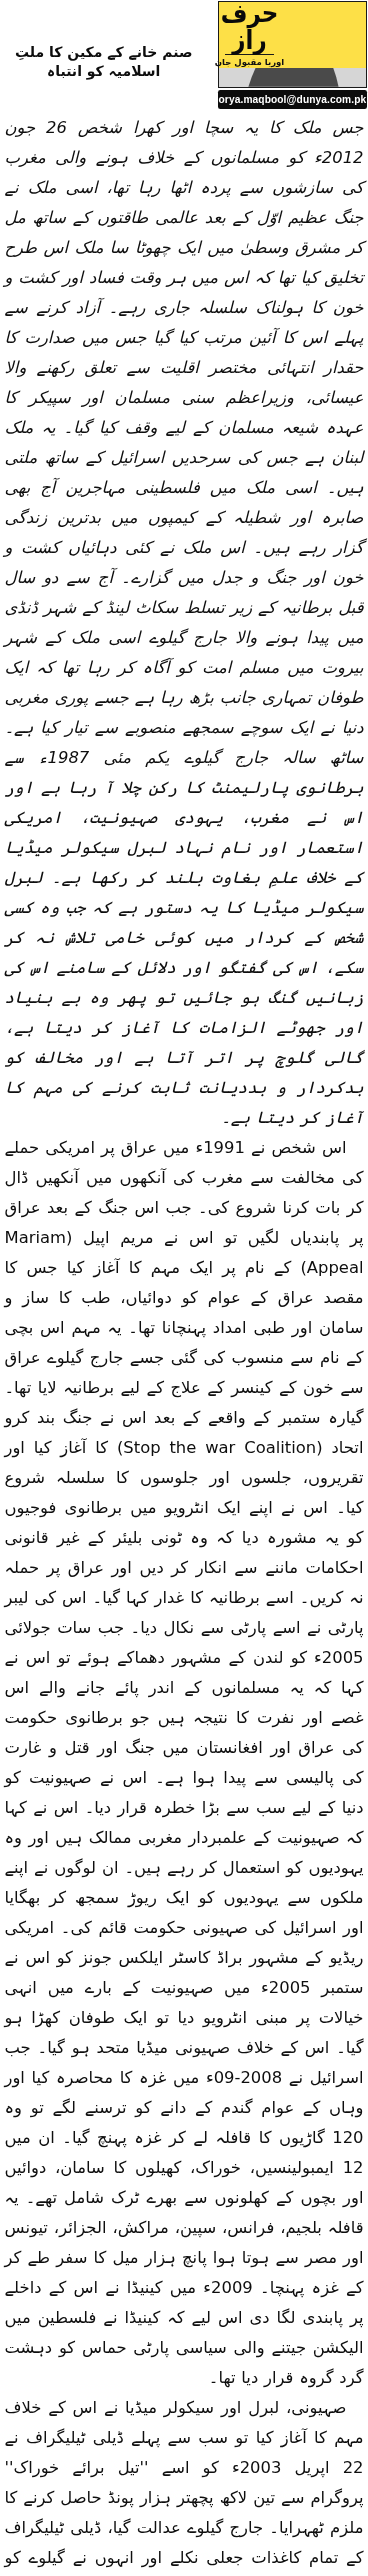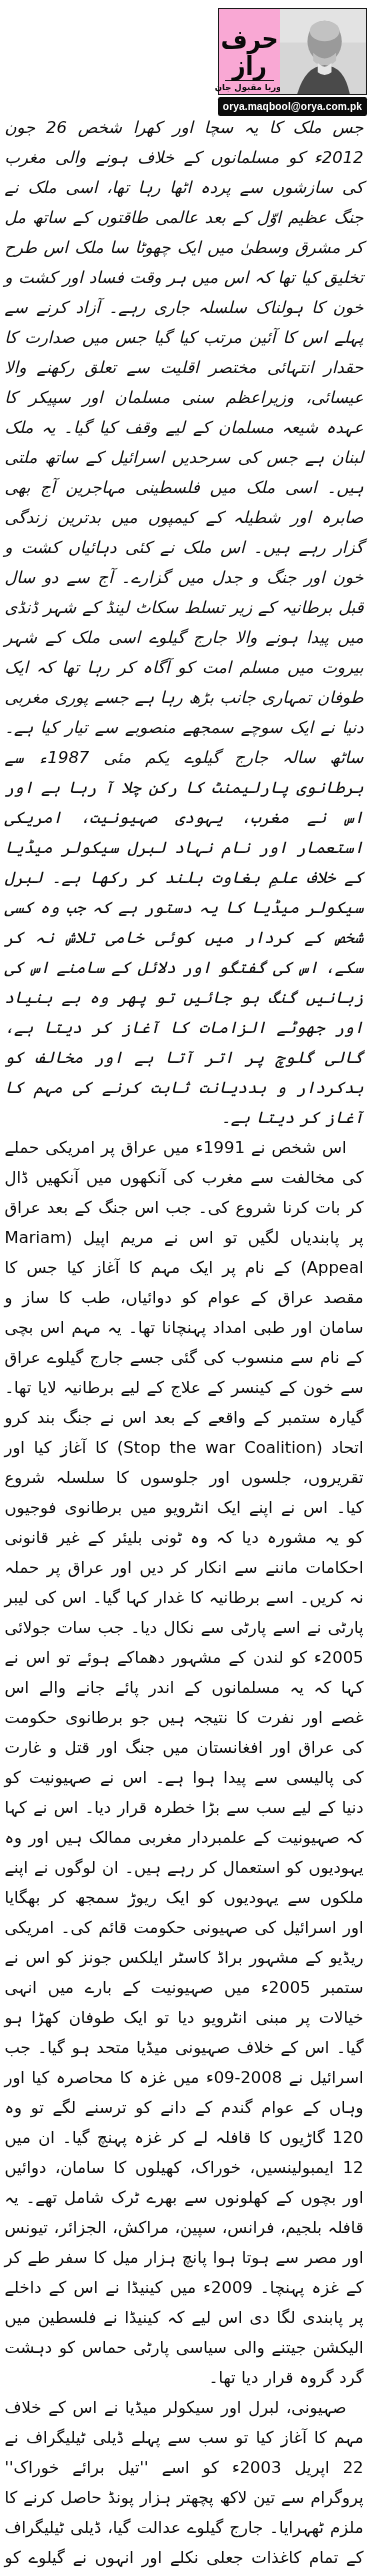--- a/index.html
+++ b/index.html
@@ -18,23 +18,23 @@
   .headline{
     position:absolute;
     left:10.2px;top:43px;width:187px;
     direction:rtl;text-align:center;
     font-size:14px;font-weight:bold;line-height:1.35;
     color:#0d0d0d;
   }
   .mastwrap{position:absolute;top:1.1px;right:1.1px;width:149px;}
   .mastbox{
     border:1.1px solid #1a1a1a;
-    background:#f9a8d4;
+    background:#fde047;
     height:85px;
-    display:flex;margin-top:7px;
+    display:flex;flex-direction:column;
   }
   .mastleft{
     width:59px;display:flex;flex-direction:column;
     justify-content:flex-end;align-items:center;
     padding:2.3px 1.1px 1.7px 1.1px;
   }
   .logo{
     direction:rtl;
     font-size:23px;font-weight:bold;line-height:1.0;
     letter-spacing:-0.6px;
@@ -77,20 +77,21 @@
   .para{margin:0;text-indent:17px;}
   .para.first{text-indent:0;font-style:italic;}
 </style>
 </head>
 <body>
 
 <div class="page">
 
   <div class="header">
 
+    <div class="headline">صنم خانے کے مکین کا ملتِ اسلامیہ کو انتباہ</div>
 
     <div class="mastwrap">
       <div class="mastbox">
         <div class="mastleft">
           <div class="logo">حرف راز</div>
           <div class="logo-rule"></div>
           <div class="author">اوریا مقبول جان</div>
         </div>
         <div class="photo">
           <svg viewBox="0 0 150 150" preserveAspectRatio="xMidYMax slice">
@@ -98,21 +99,21 @@
             <rect x="0" y="0" width="150" height="60" fill="#e3e3e3"></rect>
             <ellipse cx="78" cy="58" rx="30" ry="36" fill="#9a9a9a"></ellipse>
             <ellipse cx="78" cy="40" rx="26" ry="18" fill="#c2c2c2"></ellipse>
             <path d="M58 78 Q78 98 98 78 L98 92 Q78 112 58 92 Z" fill="#bfbfbf"></path>
             <path d="M30 150 Q45 100 78 100 Q112 100 122 150 Z" fill="#4a4a4a"></path>
             <path d="M66 96 Q78 108 90 96 L90 112 Q78 122 66 112 Z" fill="#e6e6e6"></path>
           </svg>
         </div>
       </div>
       <div class="emailbar">
-        <span>orya.maqbool@orya.com.pk</span>
+        <span>orya.maqbool@dunya.com.pk</span>
       </div>
     </div>
 
   </div>
 
   <div class="article">
       <p class="para first">جس ملک کا یہ سچا اور کھرا شخص 26 جون 2012ء کو مسلمانوں کے خلاف ہونے والی مغرب کی سازشوں سے پردہ اٹھا رہا تھا، اسی ملک نے جنگ عظیم اوّل کے بعد عالمی طاقتوں کے ساتھ مل کر مشرق وسطیٰ میں ایک چھوٹا سا ملک اس طرح تخلیق کیا تھا کہ اس میں ہر وقت فساد اور کشت و خون کا ہولناک سلسلہ جاری رہے۔ آزاد کرنے سے پہلے اس کا آئین مرتب کیا گیا جس میں صدارت کا حقدار انتہائی مختصر اقلیت سے تعلق رکھنے والا عیسائی، وزیراعظم سنی مسلمان اور سپیکر کا عہدہ شیعہ مسلمان کے لیے وقف کیا گیا۔ یہ ملک لبنان ہے جس کی سرحدیں اسرائیل کے ساتھ ملتی ہیں۔ اسی ملک میں فلسطینی مہاجرین آج بھی صابرہ اور شطیلہ کے کیمپوں میں بدترین زندگی گزار رہے ہیں۔ اس ملک نے کئی دہائیاں کشت و خون اور جنگ و جدل میں گزارے۔ آج سے دو سال قبل برطانیہ کے زیر تسلط سکاٹ لینڈ کے شہر ڈنڈی میں پیدا ہونے والا جارج گیلوے اسی ملک کے شہر بیروت میں مسلم امت کو آگاہ کر رہا تھا کہ ایک طوفان تمہاری جانب بڑھ رہا ہے جسے پوری مغربی دنیا نے ایک سوچے سمجھے منصوبے سے تیار کیا ہے۔ ساٹھ سالہ جارج گیلوے یکم مئی 1987ء سے برطانوی پارلیمنٹ کا رکن چلا آ رہا ہے اور اس نے مغرب، یہودی صہیونیت، امریکی استعمار اور نام نہاد لبرل سیکولر میڈیا کے خلاف علمِ بغاوت بلند کر رکھا ہے۔ لبرل سیکولر میڈیا کا یہ دستور ہے کہ جب وہ کسی شخص کے کردار میں کوئی خامی تلاش نہ کر سکے، اس کی گفتگو اور دلائل کے سامنے اس کی زبانیں گنگ ہو جائیں تو پھر وہ بے بنیاد اور جھوٹے الزامات کا آغاز کر دیتا ہے، گالی گلوچ پر اتر آتا ہے اور مخالف کو بدکردار و بددیانت ثابت کرنے کی مہم کا آغاز کر دیتا ہے۔</p>
       <p class="para">اس شخص نے 1991ء میں عراق پر امریکی حملے کی مخالفت سے مغرب کی آنکھوں میں آنکھیں ڈال کر بات کرنا شروع کی۔ جب اس جنگ کے بعد عراق پر پابندیاں لگیں تو اس نے مریم اپیل (Mariam Appeal) کے نام پر ایک مہم کا آغاز کیا جس کا مقصد عراق کے عوام کو دوائیاں، طب کا ساز و سامان اور طبی امداد پہنچانا تھا۔ یہ مہم اس بچی کے نام سے منسوب کی گئی جسے جارج گیلوے عراق سے خون کے کینسر کے علاج کے لیے برطانیہ لایا تھا۔ گیارہ ستمبر کے واقعے کے بعد اس نے جنگ بند کرو اتحاد (Stop the war Coalition) کا آغاز کیا اور تقریروں، جلسوں اور جلوسوں کا سلسلہ شروع کیا۔ اس نے اپنے ایک انٹرویو میں برطانوی فوجیوں کو یہ مشورہ دیا کہ وہ ٹونی بلیئر کے غیر قانونی احکامات ماننے سے انکار کر دیں اور عراق پر حملہ نہ کریں۔ اسے برطانیہ کا غدار کہا گیا۔ اس کی لیبر پارٹی نے اسے پارٹی سے نکال دیا۔ جب سات جولائی 2005ء کو لندن کے مشہور دھماکے ہوئے تو اس نے کہا کہ یہ مسلمانوں کے اندر پائے جانے والے اس غصے اور نفرت کا نتیجہ ہیں جو برطانوی حکومت کی عراق اور افغانستان میں جنگ اور قتل و غارت کی پالیسی سے پیدا ہوا ہے۔ اس نے صہیونیت کو دنیا کے لیے سب سے بڑا خطرہ قرار دیا۔ اس نے کہا کہ صہیونیت کے علمبردار مغربی ممالک ہیں اور وہ یہودیوں کو استعمال کر رہے ہیں۔ ان لوگوں نے اپنے ملکوں سے یہودیوں کو ایک ریوڑ سمجھ کر بھگایا اور اسرائیل کی صہیونی حکومت قائم کی۔ امریکی ریڈیو کے مشہور براڈ کاسٹر ایلکس جونز کو اس نے ستمبر 2005ء میں صہیونیت کے بارے میں انہی خیالات پر مبنی انٹرویو دیا تو ایک طوفان کھڑا ہو گیا۔ اس کے خلاف صہیونی میڈیا متحد ہو گیا۔ جب اسرائیل نے 2008-09ء میں غزہ کا محاصرہ کیا اور وہاں کے عوام گندم کے دانے کو ترسنے لگے تو وہ 120 گاڑیوں کا قافلہ لے کر غزہ پہنچ گیا۔ ان میں 12 ایمبولینسیں، خوراک، کھیلوں کا سامان، دوائیں اور بچوں کے کھلونوں سے بھرے ٹرک شامل تھے۔ یہ قافلہ بلجیم، فرانس، سپین، مراکش، الجزائر، تیونس اور مصر سے ہوتا ہوا پانچ ہزار میل کا سفر طے کر کے غزہ پہنچا۔ 2009ء میں کینیڈا نے اس کے داخلے پر پابندی لگا دی اس لیے کہ کینیڈا نے فلسطین میں الیکشن جیتنے والی سیاسی پارٹی حماس کو دہشت گرد گروہ قرار دیا تھا۔</p>
       <p class="para">صہیونی، لبرل اور سیکولر میڈیا نے اس کے خلاف مہم کا آغاز کیا تو سب سے پہلے ڈیلی ٹیلیگراف نے 22 اپریل 2003ء کو اسے ''تیل برائے خوراک'' پروگرام سے تین لاکھ پچھتر ہزار پونڈ حاصل کرنے کا ملزم ٹھہرایا۔ جارج گیلوے عدالت گیا، ڈیلی ٹیلیگراف کے تمام کاغذات جعلی نکلے اور انہوں نے گیلوے کو ایک لاکھ پچاس ہزار پونڈ ہرجانہ ادا کیا۔ ڈیلی ٹیلیگراف کی خبر کے تین دن بعد 25 اپریل 2003ء کو ''کرسچیین سائنس مانیٹر'' نے الزام لگایا کہ جارج گیلوے نے عراق کی حکومت سے ایک کروڑ ڈالر لیے ہیں۔ اس وقت تک گیلوے ٹیلیگراف کے خلاف عدالت جا چکا تھا۔ اپنی رپورٹ کے خلاف 20 جون کو کرسچیین سائنس مانیٹر نے ایک خبر شائع کی کہ جو دستاویزات انہیں ملیں وہ اعلیٰ سطح کی جعل سازی تھی، لیکن گیلوے نہ مانا اور کہا کہ یہ میری عزت کو نقصان پہنچانے کی سازش ہے۔ وہ عدالت چلا گیا اور اخبار نے اس کو بیرون عدالت ہرجانہ ادا کر کے معاملہ ختم کرایا۔</p>
     </div>

